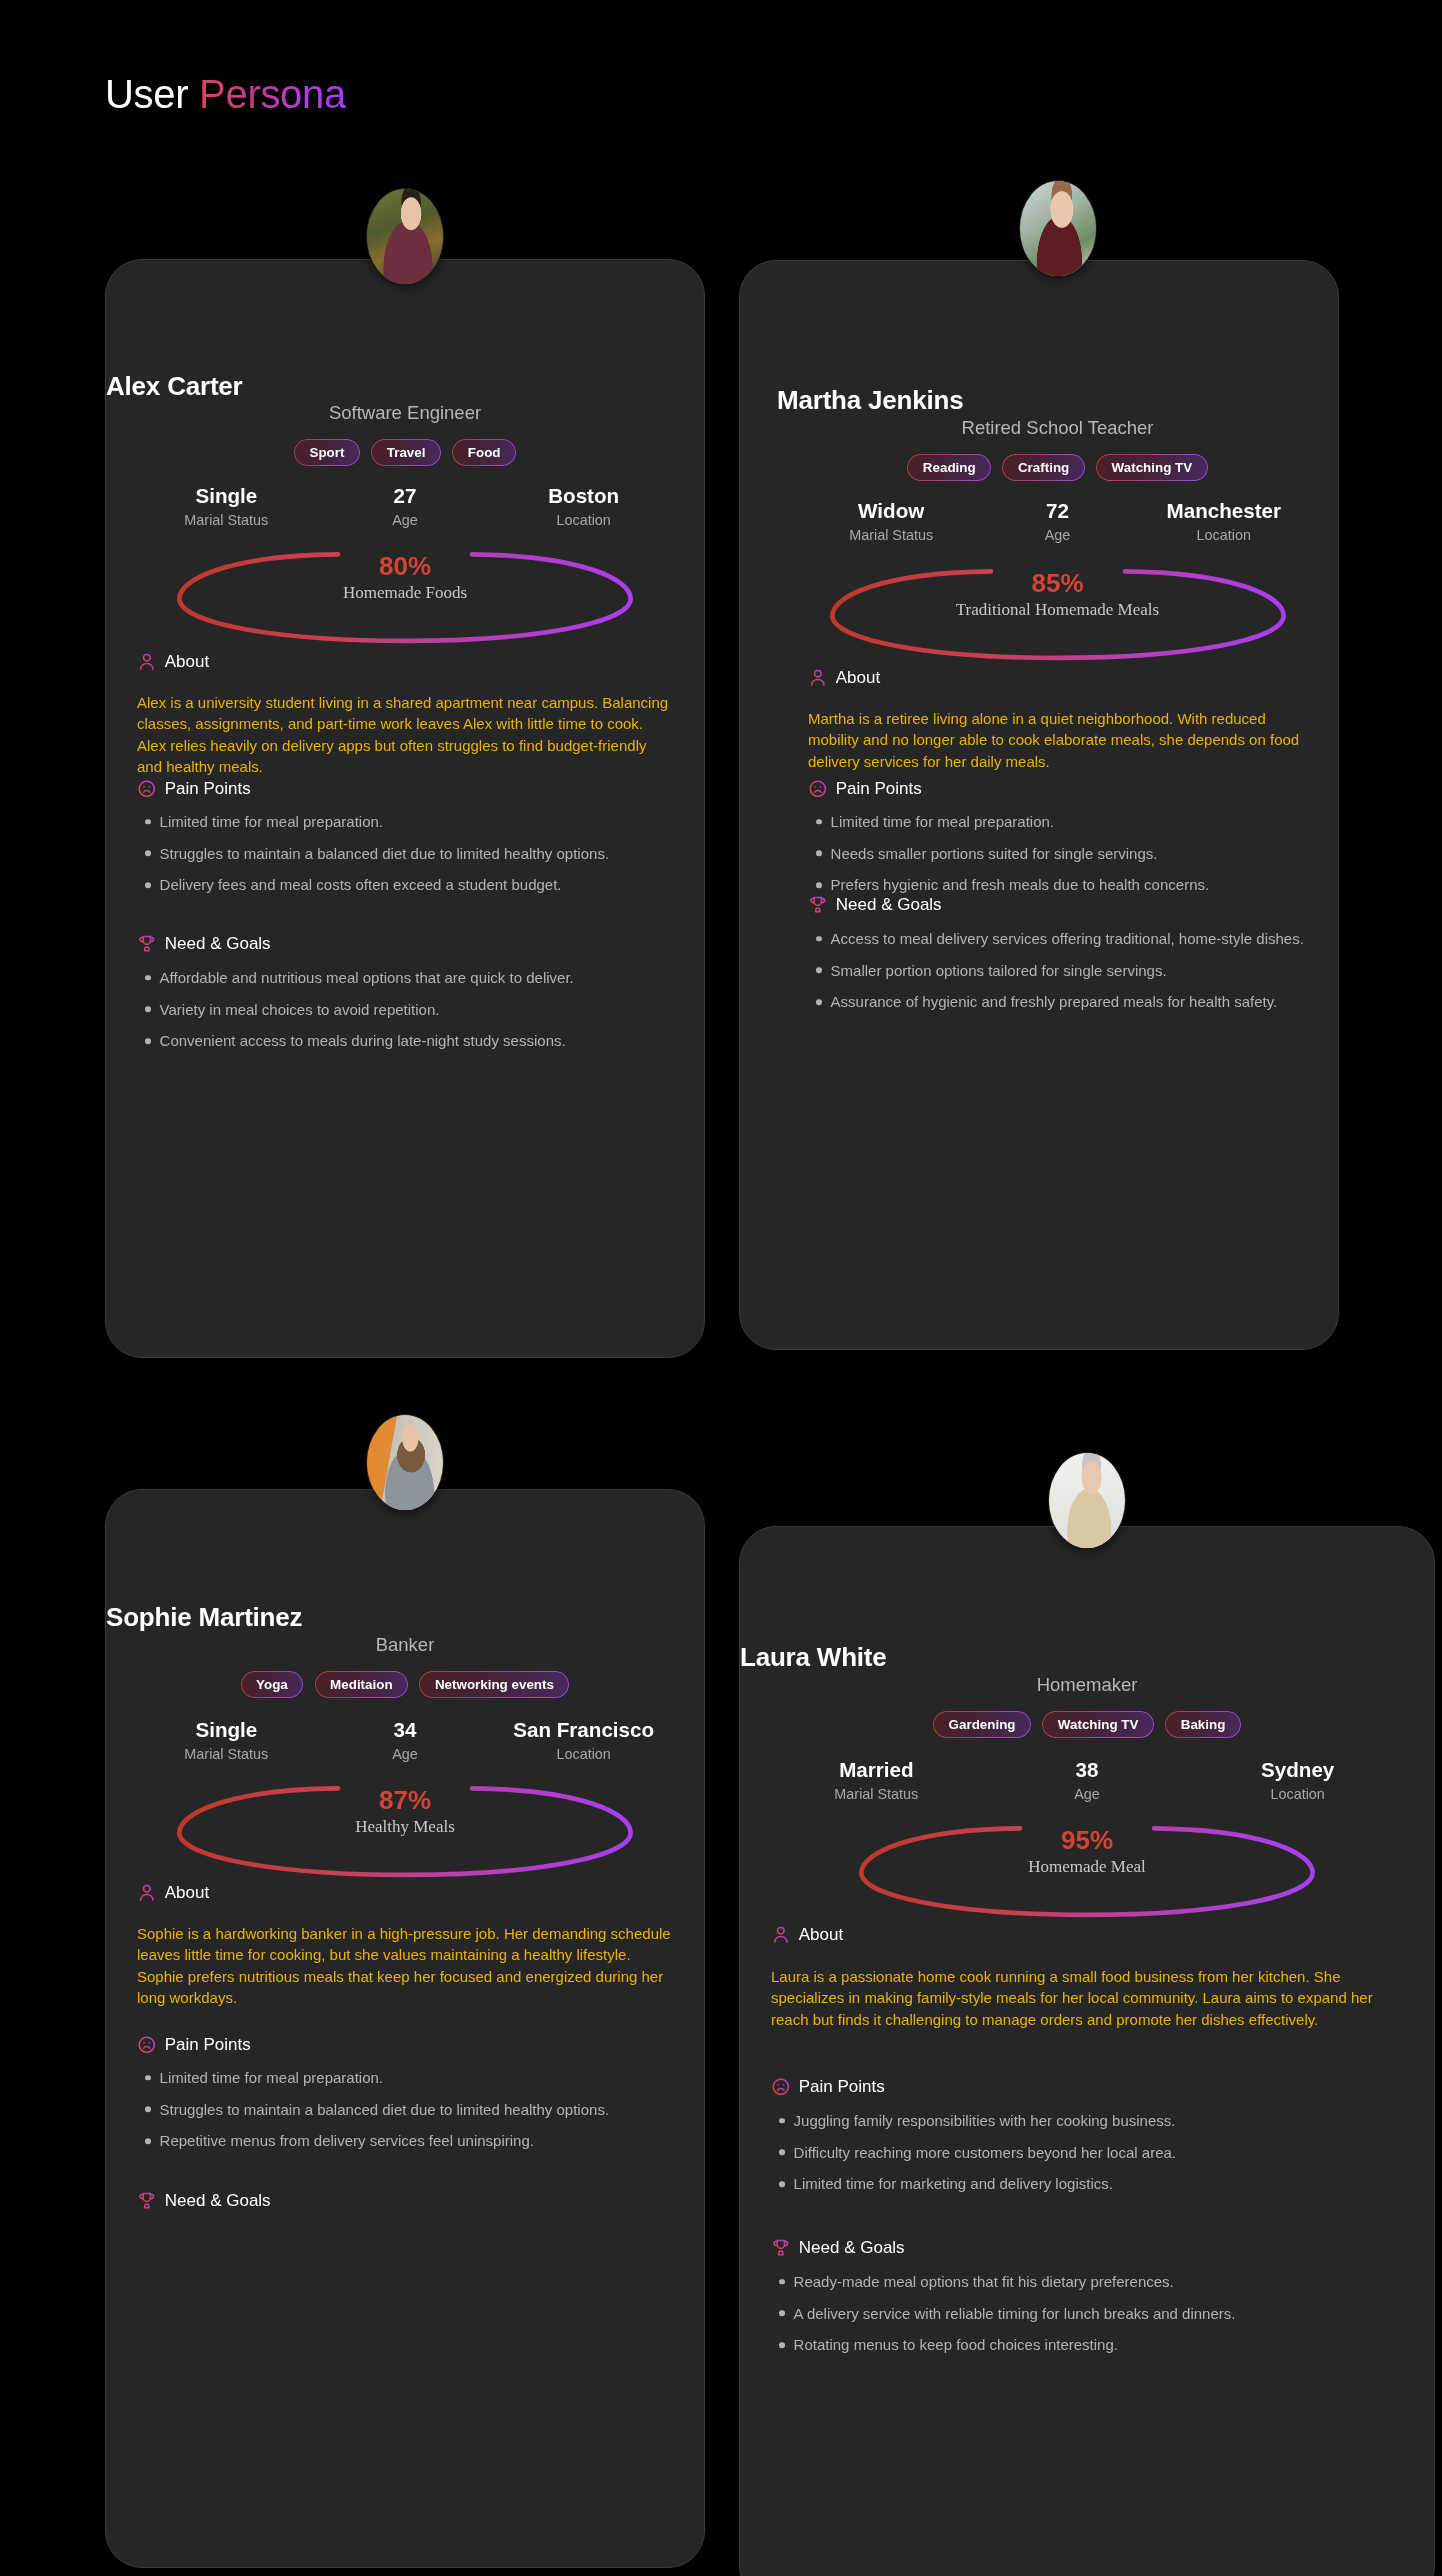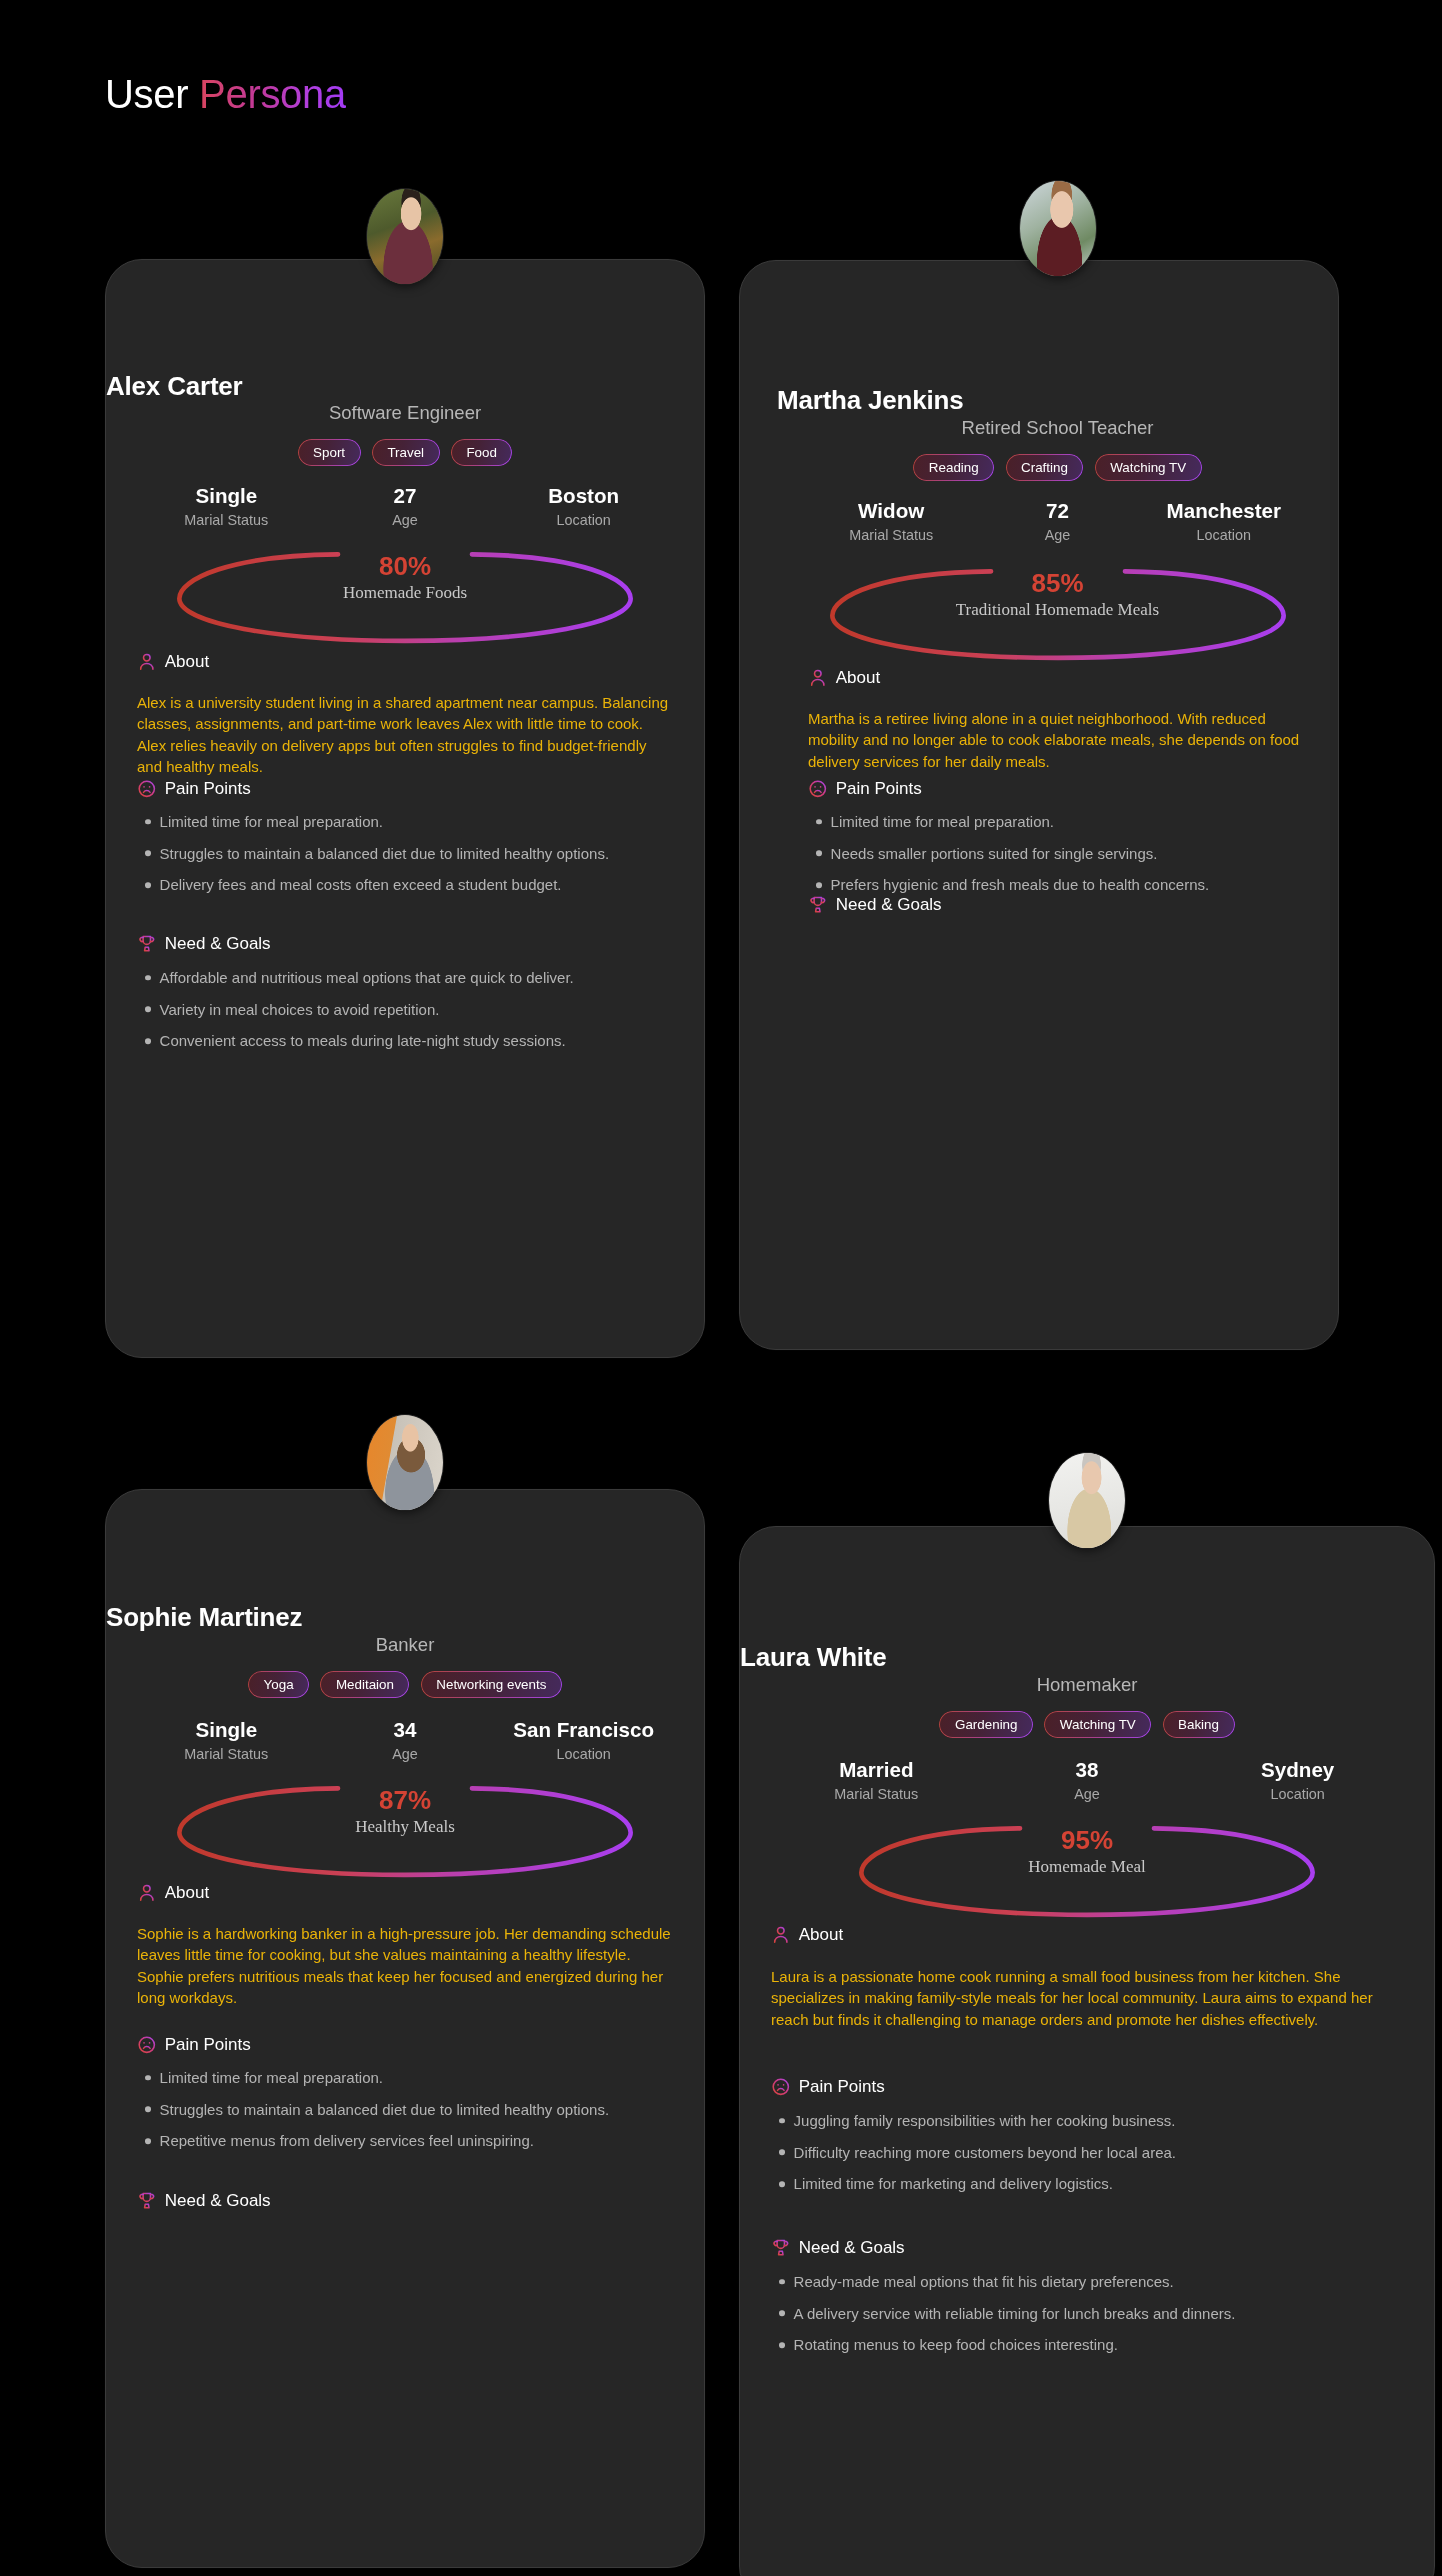--- a/index.html
+++ b/index.html
@@ -95,21 +95,21 @@
     font-size:13.4px; color:#ffffff; white-space:nowrap;
     background:linear-gradient(100deg,#4a2028 0%,#452237 45%,#452a5c 100%);
   }
   .tag::before {
     content:""; position:absolute; inset:0; border-radius:515px; padding:1px;
     background:linear-gradient(100deg,#b04438 0%,#a8408a 48%,#a244e8 100%);
     -webkit-mask:linear-gradient(#000 0 0) content-box, linear-gradient(#000 0 0);
     -webkit-mask-composite:xor; mask-composite:exclude;
     pointer-events:none;
   }
-  .tag span { position:relative; z-index:1; }
+  .tag span { position:relative; z-index:1;font-weight:bold; }
 
   
   .stats { position:absolute; left:31px; right:31px; display:flex; }
   .stat { flex:1; text-align:center; }
   .stat .v { font-size:20.6px; font-weight:700; color:#fff; line-height:1.25; }
   .stat .l { font-size:14.4px; color:#a9a9a9; margin-top:3.1px; }
 
   
   .hl { position:absolute; left:50%; transform:translateX(-50%); width:474px; height:103px; }
   .hl svg { position:absolute; left:0; top:0; width:474px; height:103px; }
@@ -335,20 +335,25 @@
               </defs>
               <path d="M7.5 3h9v5.2a4.5 4.5 0 0 1-9 0V3Z"></path>
               <path d="M7.5 4.4H5.1a2.4 2.4 0 0 0 2.4 4.5"></path>
               <path d="M16.5 4.4h2.4a2.4 2.4 0 0 1-2.4 4.5"></path>
               <path d="M12 12.7v3.6"></path>
               <path d="M9.3 20.6h5.4"></path>
               <path d="M10 16.3h4l.7 4.3H9.3l.7-4.3Z"></path>
             </svg></span>
           <span class="t">Need &amp; Goals</span>
         </div>
+        <ul class="bullets" style="top:667px;right:30px">
+          <li>Access to meal delivery services offering traditional, home-style dishes.</li>
+          <li>Smaller portion options tailored for single servings.</li>
+          <li>Assurance of hygienic and freshly prepared meals for health safety.</li>
+        </ul>
       </div>
     </div>
     <div class="card c3">
       <div class="card-inner">
         <div class="avatar av3" style="top:-76px">
           <div class="ph"></div>
         </div>
         <div class="p-name" style="top:112px">Sophie Martinez</div>
         <div class="p-role" style="top:144px">Banker</div>
         <div class="tags" style="top:181px">

